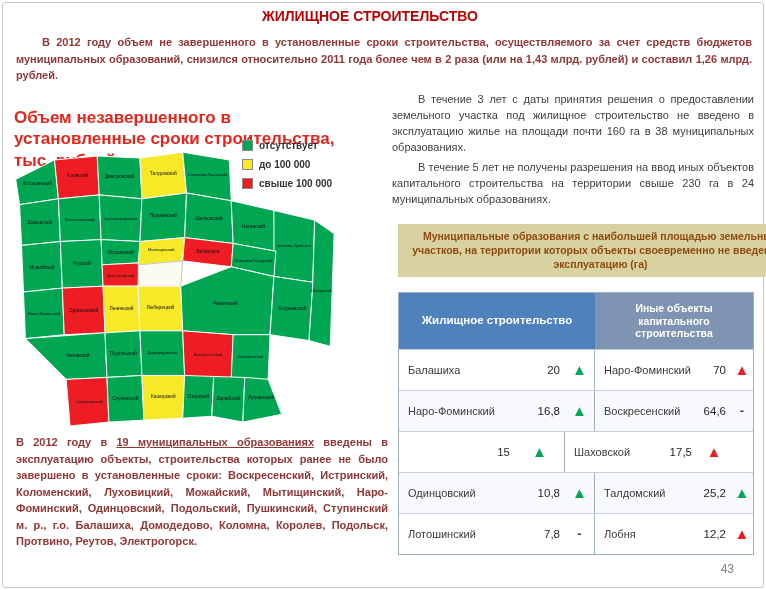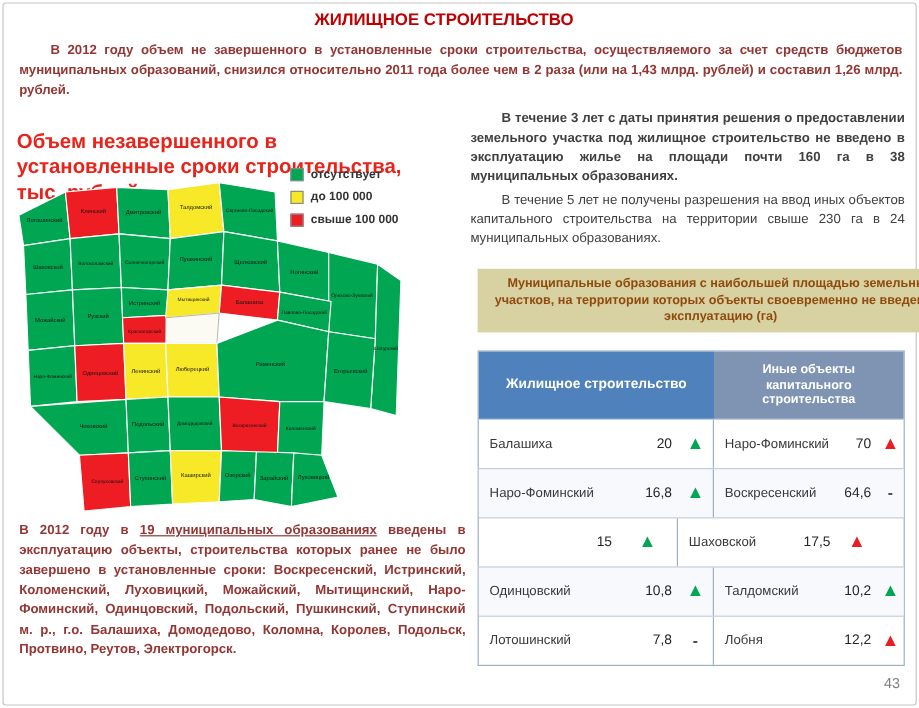--- a/index.html
+++ b/index.html
@@ -30,21 +30,21 @@
   .reg.green{fill:#00A651;}
   .reg.red{fill:#EE1C23;}
   .reg.yellow{fill:#F7E927;}
   .reg.msk{fill:#FBFBF4;stroke:#A6A6A6;stroke-width:0.7;}
   .map-wrap text{font-family:"Liberation Sans",sans-serif;font-size:5px;fill:#141414;
          text-anchor:middle;pointer-events:none;}
   .map-wrap text.sm{font-size:4.2px;}
 
   .rpara{position:absolute;left:392px;width:362px;font-size:11px;color:#404040;
          line-height:1.45;text-align:justify;text-indent:26px;}
-  .rpara1{top:92px;font-weight:bold;}
+  .rpara1{top:92px;}
   .rpara2{top:160px;}
 
   .tan-box{position:absolute;left:398px;top:224px;width:405px;min-height:46px;background:#D8D1A2;
          color:#8F4B0E;font-size:10.5px;font-weight:bold;text-align:center;
          display:flex;align-items:center;justify-content:center;padding:5px 10px;box-sizing:border-box;
          line-height:1.35;}
 
   .tbl{position:absolute;left:398px;top:292px;width:356px;border:1px solid #9EB0C6;background:#fff;box-sizing:border-box;}
   .tbl-head{display:grid;grid-template-columns:196px 158px;}
   .th{color:#fff;font-weight:bold;text-align:center;display:flex;align-items:center;justify-content:center;
@@ -60,21 +60,21 @@
   .half-divider{border-right:1px solid #9EB0C6;}
   .trend{line-height:1;}
   .trend.g{color:#00A651;font-size:15px;}
   .trend.r{color:#EC1C24;font-size:15px;}
   .trend.d{color:#444;font-size:13px;font-weight:bold;}
 
   .footer-para{position:absolute;left:16px;top:434px;width:372px;font-size:11px;font-weight:bold;
          color:#943634;line-height:1.5;text-align:justify;}
   .footer-para .u{text-decoration:underline;}
 
-  .page-num{position:absolute;right:16px;bottom:14px;font-size:12px;color:#808080;}
+  .page-num{position:absolute;right:32px;bottom:14px;font-size:12px;color:#808080;}
 </style>
 </head>
 <body>
 
 <div class="slide">
   <div class="frame"></div>
 
   <div class="title">ЖИЛИЩНОЕ СТРОИТЕЛЬСТВО</div>
 
   <div class="intro">В 2012 году объем не завершенного в установленные сроки строительства, осуществляемого за счет средств бюджетов муниципальных образований, снизился относительно 2011 года более чем в 2 раза (или на 1,43 млрд. рублей) и составил 1,26 млрд. рублей.</div>
@@ -226,21 +226,21 @@
         </div>
     </div>
 
     <div class="tbl-row">
       <div class="td td-name">Одинцовский</div>
       <div class="td td-val">10,8</div>
       <div class="td td-trend half-divider">
           <span class="trend g">▲</span>
         </div>
       <div class="td td-name">Талдомский</div>
-      <div class="td td-val">10,2</div>
+      <div class="td td-val">25,2</div>
       <div class="td td-trend">
           <span class="trend g">▲</span>
         </div>
     </div>
 
     <div class="tbl-row">
       <div class="td td-name">Лотошинский</div>
       <div class="td td-val">7,8</div>
       <div class="td td-trend half-divider">
           <span class="trend d">-</span>

